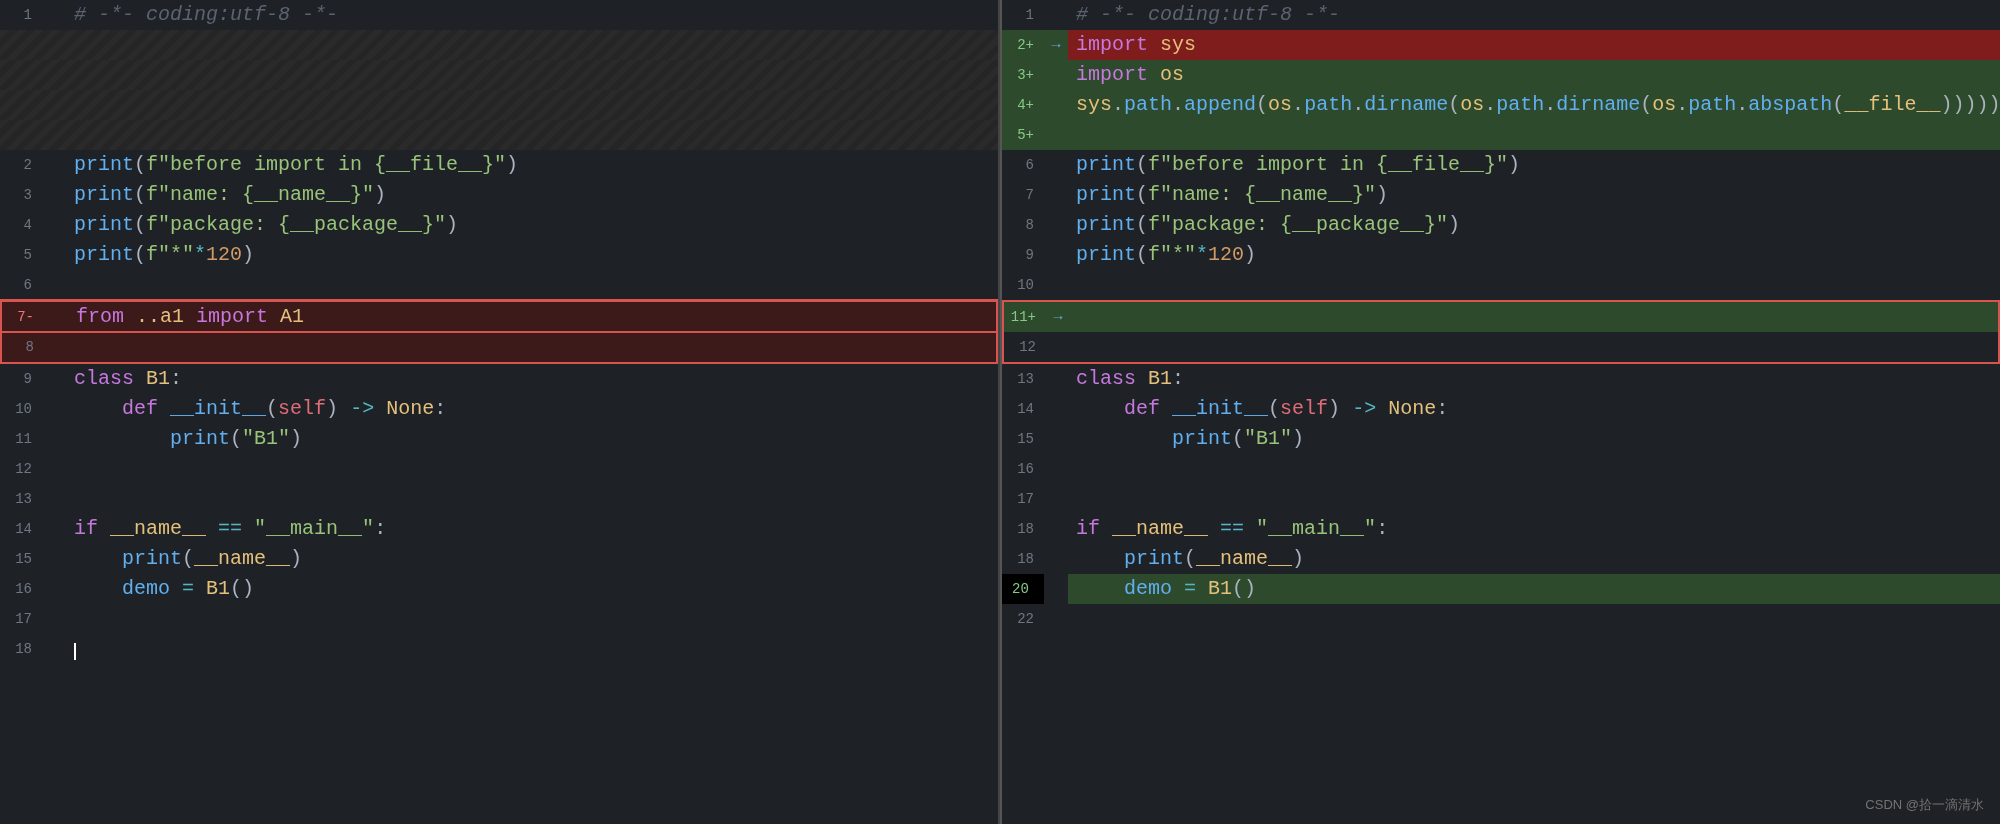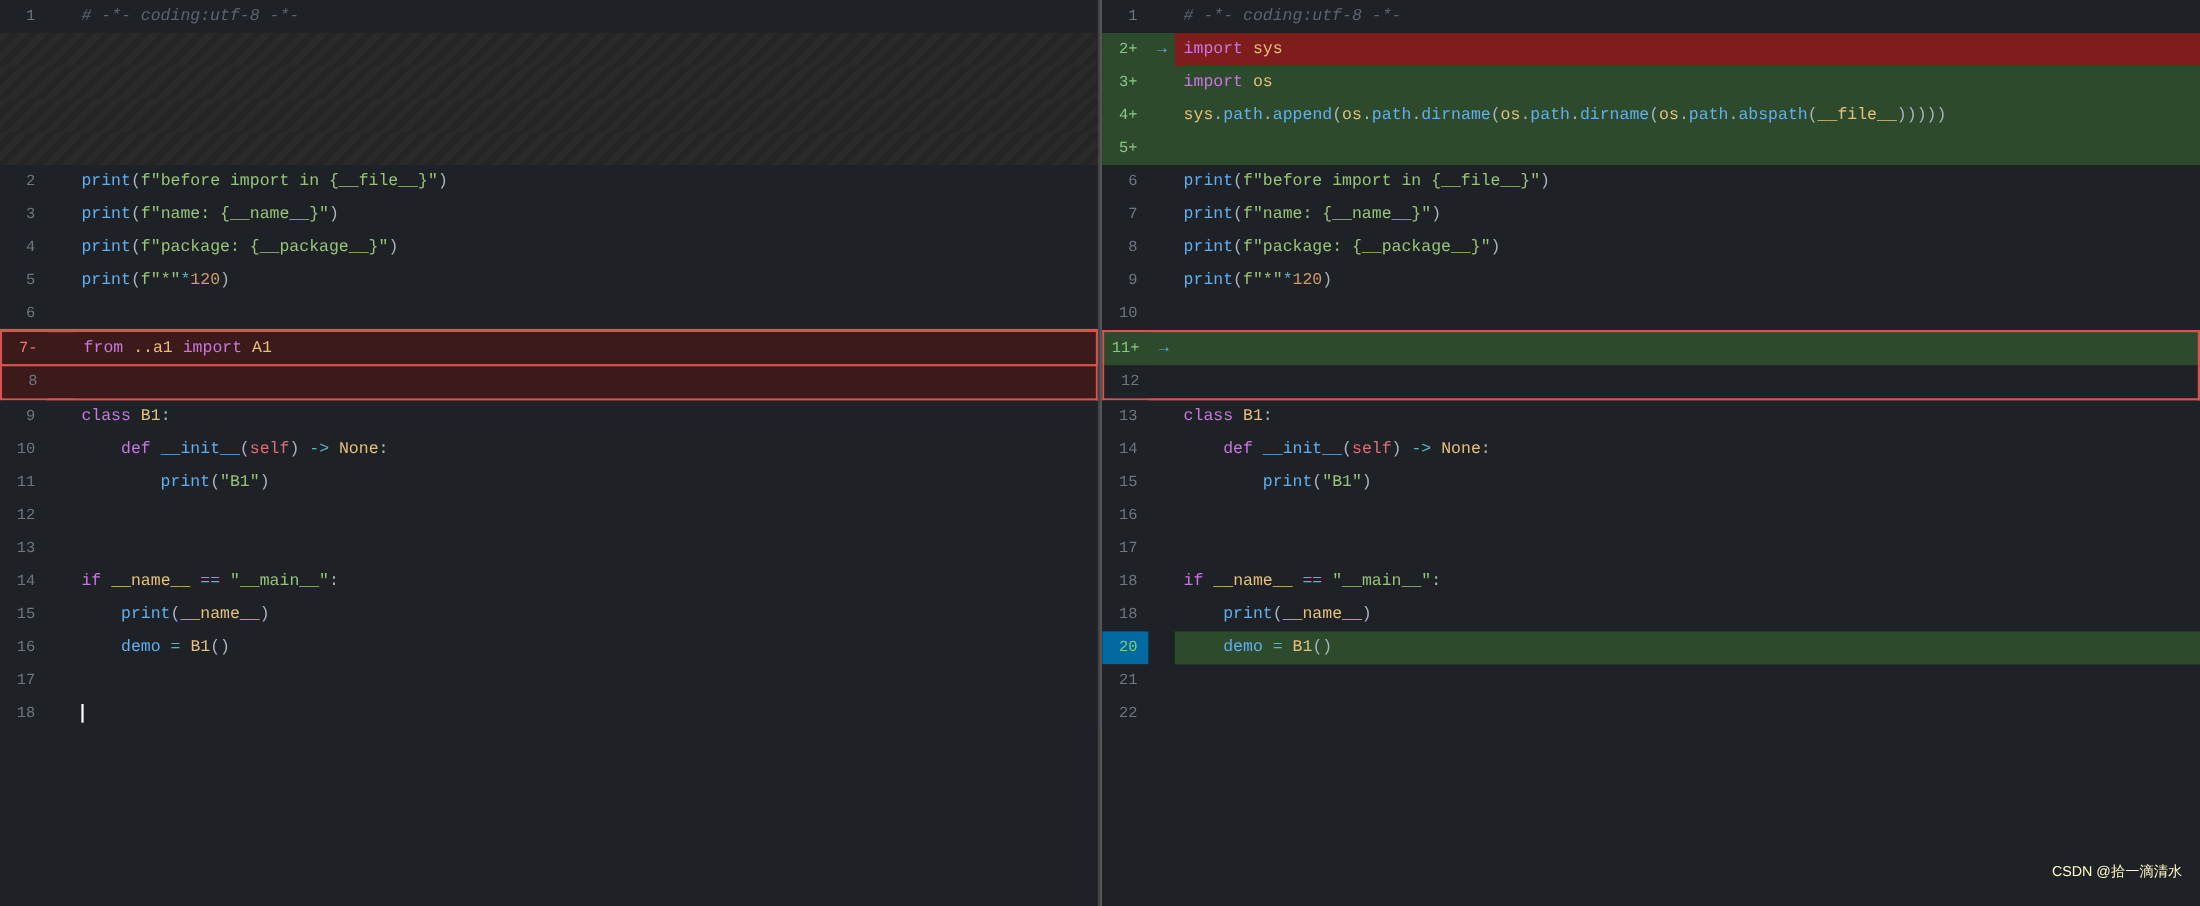--- a/index.html
+++ b/index.html
@@ -51,21 +51,21 @@
       line-height: 30px;
       user-select: none;
       background: #1e2227;
     }
     .line-content {
       flex: 1;
       padding-left: 8px;
       padding-right: 20px;
       line-height: 30px;
       white-space: pre;
-      font-size: 15px;
+      font-size: 20px;
     }
     
     .line-deleted {
       background: #3d1a1a;
     }
     .line-deleted .line-num {
       background: #3d1a1a;
       color: #f47474;
     }
     
@@ -109,23 +109,23 @@
     .green-line-full {
       background: #2d4a2d;
     }
     .green-line-full .line-num {
       background: #2d4a2d;
     }
 
     
     .watermark {
       position: absolute;
-      bottom: 23px;
+      bottom: 10px;
       right: 16px;
-      color: #fef9c3;
+      color: #737373;
       font-size: 13px;
       font-family: Arial, sans-serif;
       margin-top: 16px;
     }
 
     
     .cursor {
       display: inline-block;
       width: 2px;
       height: 17px;
@@ -387,30 +387,25 @@
       <span class="line-content"><span class="kw">if</span> <span style="color:#e5c07b;">__name__</span> <span class="op">==</span> <span class="st">"__main__"</span><span class="pu">:</span></span>
     </div>
 
     <div class="code-line">
       <span class="line-num">18</span>
       <span class="arrow-col"></span>
       <span class="line-content">    <span class="fn">print</span><span class="pu">(</span><span style="color:#e5c07b;">__name__</span><span class="pu">)</span></span>
     </div>
 
     <div class="code-line">
-      <span class="line-num" style="background:#0369a1;color:#85c985;">20</span>
+      <span class="line-num" style="background:#000000;color:#85c985;text-align:center;">20</span>
       <span class="arrow-col"></span>
       <span class="line-content" style="background:#2d4a2d;">    <span style="color:#61afef;">demo</span> <span class="op">=</span> <span class="nm">B1</span><span class="pu">()</span></span>
     </div>
 
-    <div class="code-line">
-      <span class="line-num">21</span>
-      <span class="arrow-col"></span>
-      <span class="line-content"></span>
-    </div>
 
     <div class="code-line">
       <span class="line-num">22</span>
       <span class="arrow-col"></span>
       <span class="line-content"></span>
     </div>
 
   </div>
 
   <div class="watermark">CSDN @拾一滴清水</div>

